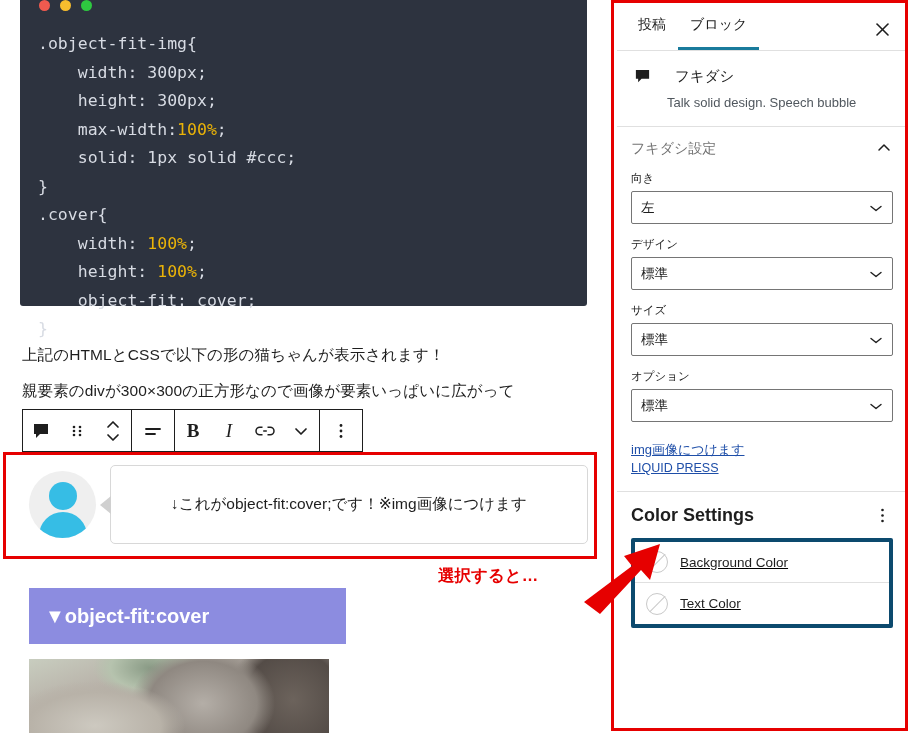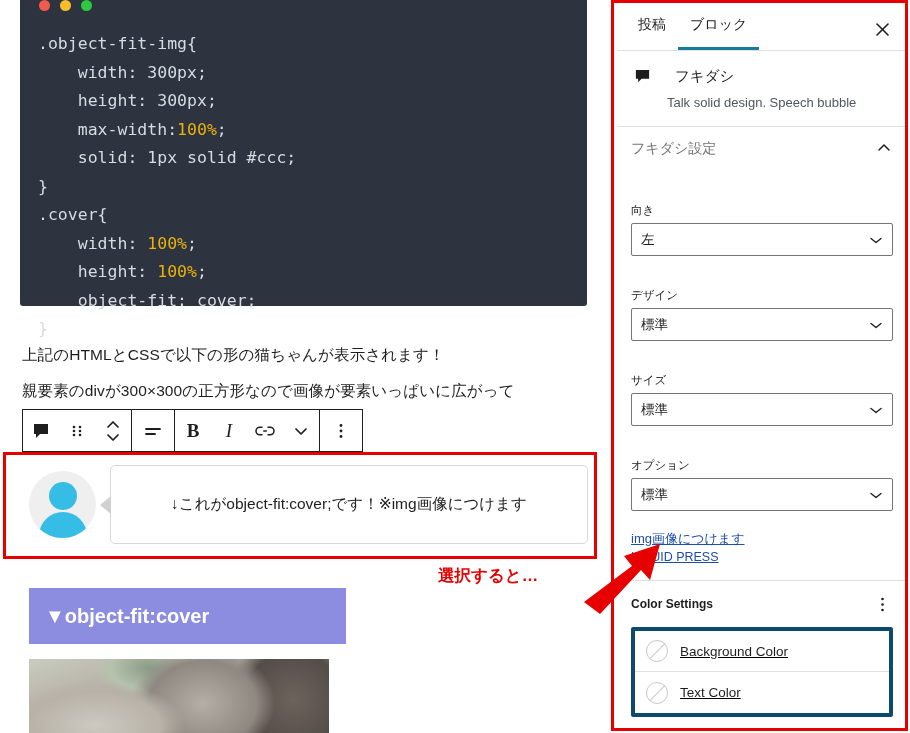--- a/index.html
+++ b/index.html
@@ -149,21 +149,21 @@
   .sb-blockinfo .bi-icon { width: 22px; display:flex; justify-content:center; }
   .sb-blockinfo .bi-title { font-size: 14.5px; color: #1e1e1e; }
   .sb-blockinfo .bi-desc { margin-top: 9px; margin-left: 36px; font-size: 13px; color: #50575e; }
 
   .sb-panel-head {
     height: 44px; display: flex; align-items: center; justify-content: space-between;
     padding: 0 14px; cursor: pointer; background: transparent; border: none; width: 100%;
   }
   .sb-panel-head .ph-title { font-size: 14px; color: #737373; }
 
-  .sb-field { padding: 0 14px; margin-bottom: 13px; margin-top: 32px; }
+  .sb-field { padding: 0 14px; margin-bottom: 13px; }
   .sb-field .lbl { font-size: 11.5px; color: #1e1e1e; display:block; margin-bottom: 5px; }
   .sb-select {
     position: relative; height: 33px; border: 1px solid #757575; border-radius: 2px;
     background: #fff; display: flex; align-items: center; cursor: pointer;
   }
   .sb-select .val { font-size: 13.5px; color: #1e1e1e; padding-left: 9px; }
   .sb-select .chev { position: absolute; right: 9px; top: 50%; transform: translateY(-50%); }
 
   .sb-links { padding: 6px 14px 0 14px; }
   .sb-link {
@@ -171,21 +171,21 @@
     margin-bottom: 2px; cursor: pointer;
   }
   .sb-link.small { font-size: 12.5px; }
 
   .sb-divider { height: 1px; background: #e0e0e0; margin: 16px 0 0 0; }
 
   .sb-color-head {
     height: 46px; display: flex; align-items: center; justify-content: space-between;
     padding: 0 12px 0 14px;
   }
-  .sb-color-head .ch-title { font-size: 12px; font-weight: 600; color: #1e1e1e; }
+  .sb-color-head .ch-title { font-size: 18px; font-weight: 600; color: #1e1e1e; }
   .sb-color-more {
     width: 26px; height: 26px; display:flex; align-items:center; justify-content:center;
     background: transparent; border:none; cursor:pointer;
   }
   .sb-color-list { margin: 0 14px; border: 4px solid #0c4a6e; border-radius: 2px; text-decoration: underline; }
   .sb-color-row {
     height: 41px; display: flex; align-items: center; gap: 12px; padding-left: 11px;
     border-bottom: 1px solid #e0e0e0; cursor: pointer;
   }
   .sb-color-row:last-child { border-bottom: none; }

